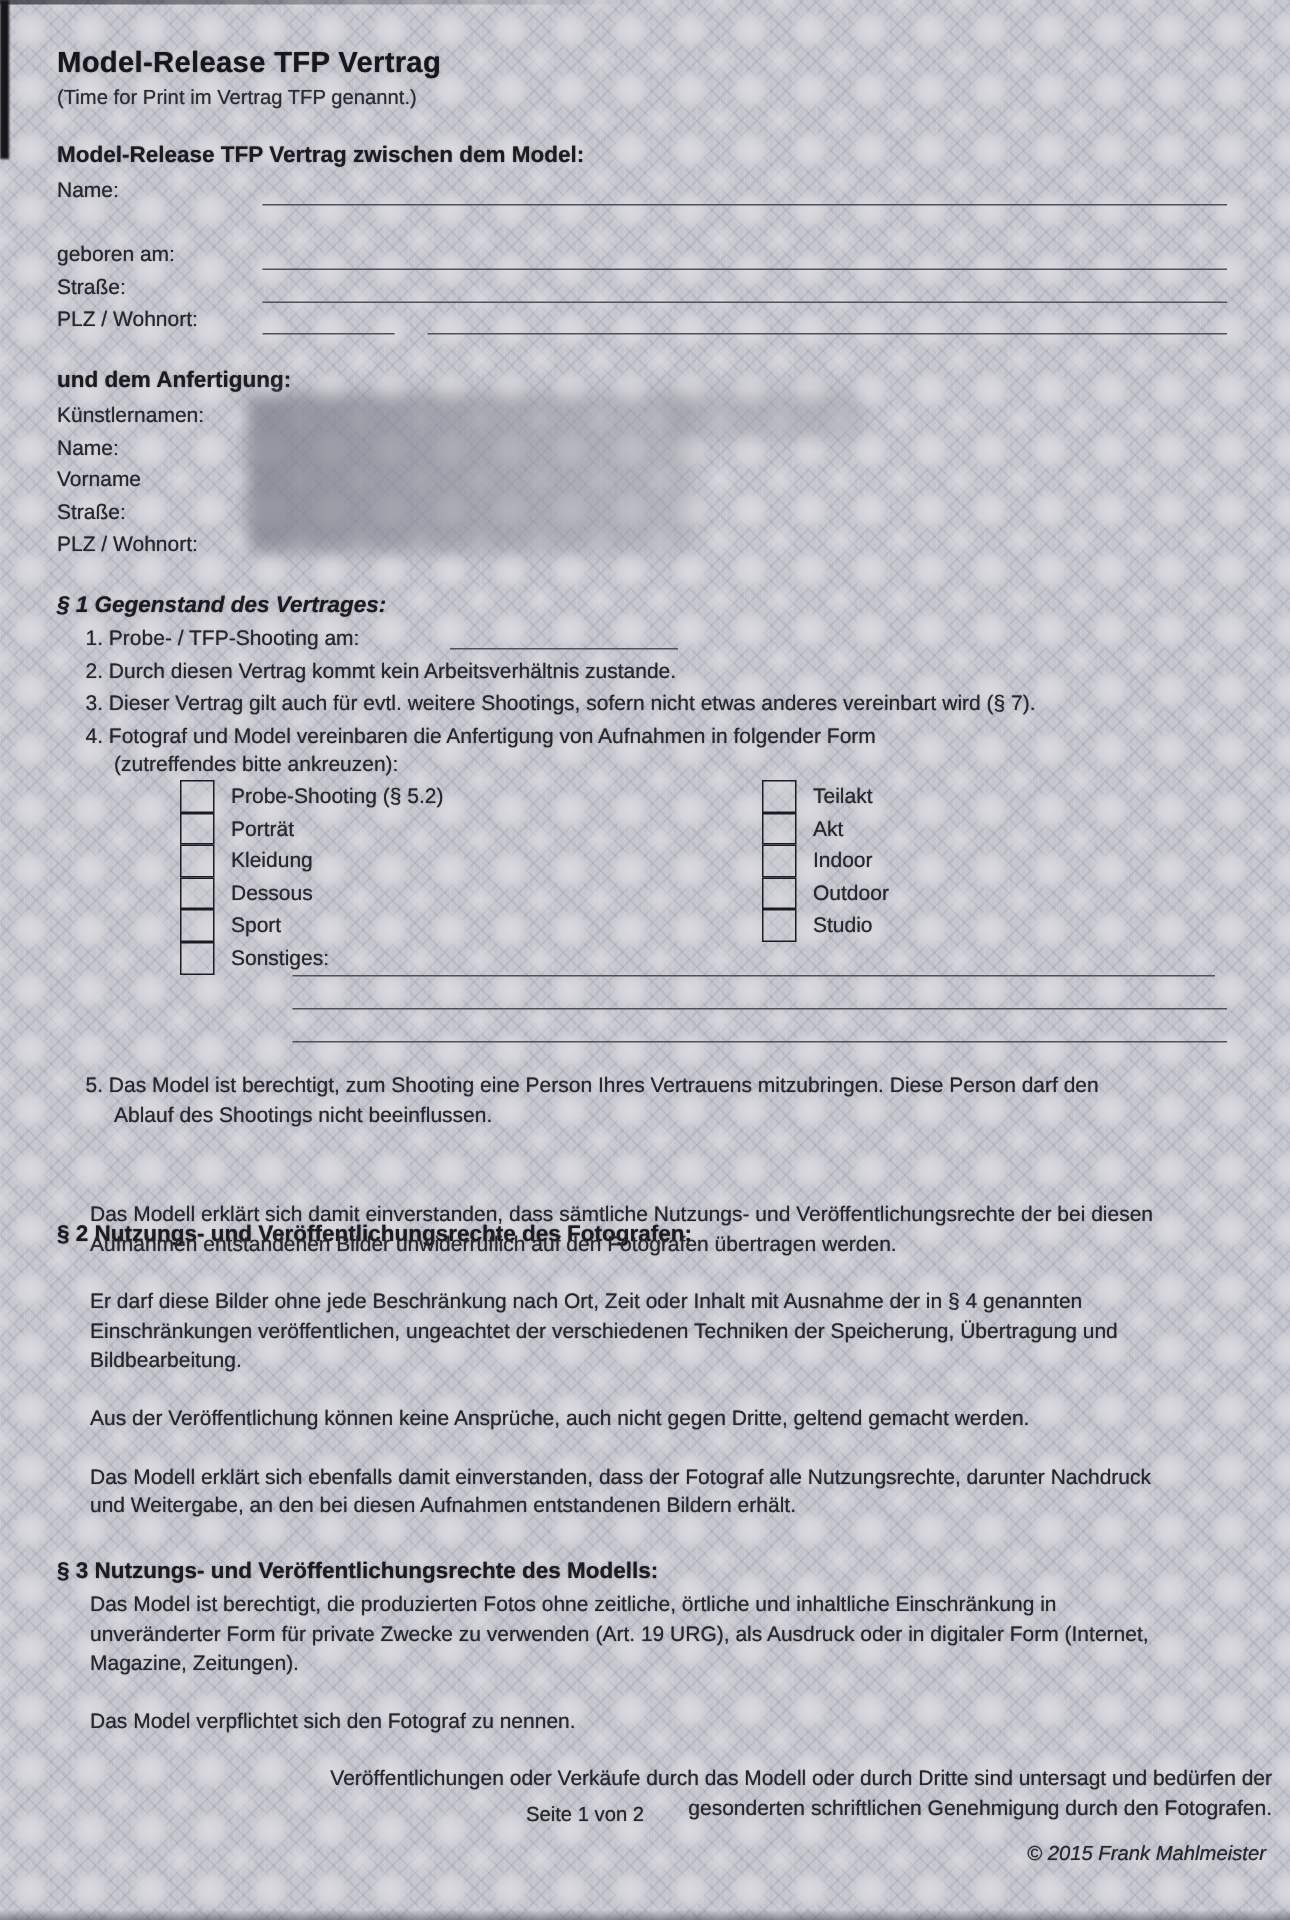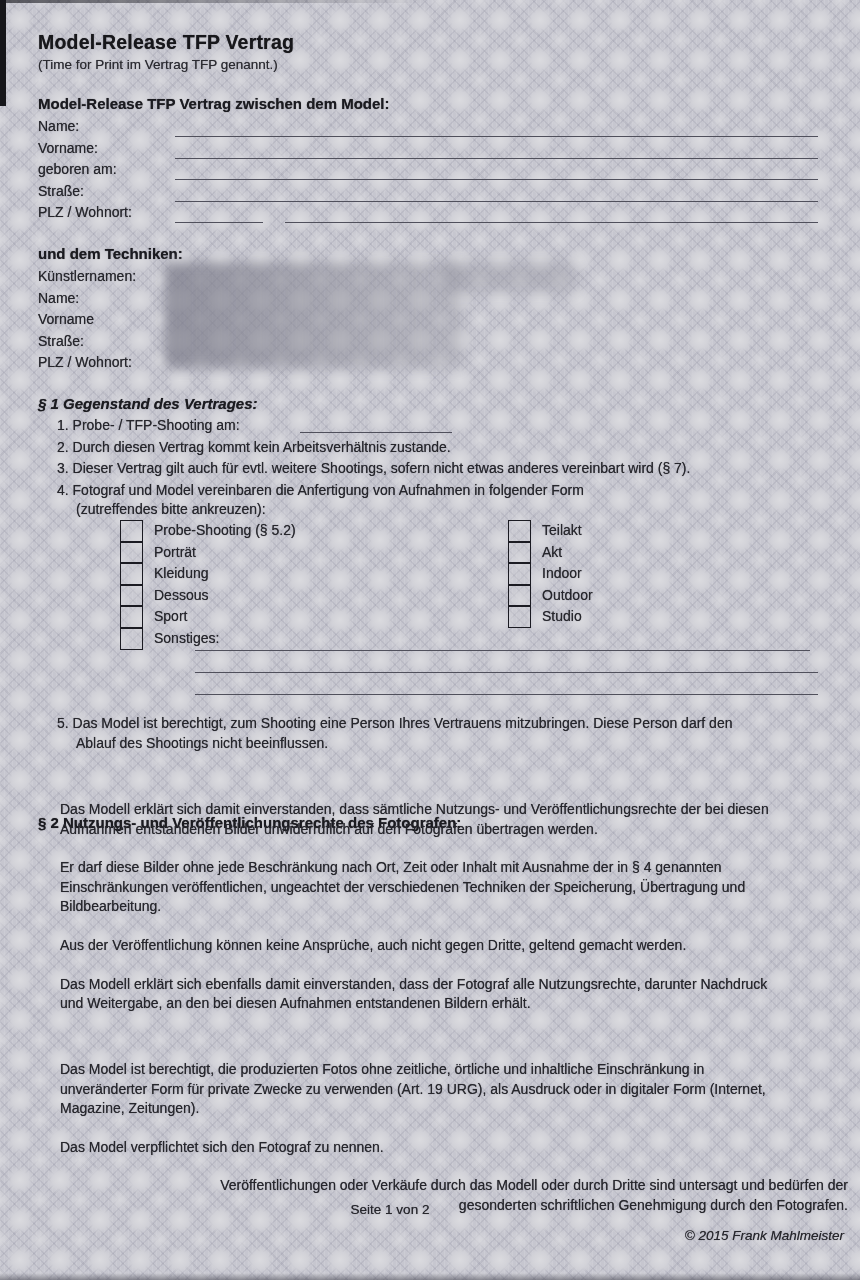--- a/index.html
+++ b/index.html
@@ -76,39 +76,35 @@
 
   <div class="abs doc-title" style="left:38px;top:31px;">Model-Release TFP Vertrag</div>
   <div class="abs subtitle" style="left:38px;top:57px;">(Time for Print im Vertrag TFP genannt.)</div>
 
   <div class="abs sec-head" style="left:38px;top:95px;">Model-Release TFP Vertrag zwischen dem Model:</div>
 
   <div class="abs frow" style="top:117px;">
     <span class="flabel t">Name:</span>
     <span class="fline" style="left:137px;right:2px;"></span>
   </div>
-  <div class="abs frow" style="top:138.5px;">
-    <span class="flabel t">Vorname:</span>
-    <span class="fline" style="left:137px;right:2px;"></span>
-  </div>
   <div class="abs frow" style="top:160px;">
     <span class="flabel t">geboren am:</span>
     <span class="fline" style="left:137px;right:2px;"></span>
   </div>
   <div class="abs frow" style="top:181.5px;">
     <span class="flabel t">Straße:</span>
     <span class="fline" style="left:137px;right:2px;"></span>
   </div>
   <div class="abs frow" style="top:203px;">
     <span class="flabel t">PLZ / Wohnort:</span>
     <span class="fline" style="left:137px;width:88px;"></span>
     <span class="fline" style="left:247px;right:2px;"></span>
   </div>
 
-  <div class="abs sec-head" style="left:38px;top:245px;">und dem Techniken:</div>
+  <div class="abs sec-head" style="left:38px;top:245px;">und dem Anfertigung:</div>
   <div class="abs t" style="left:38px;top:267px;">Künstlernamen:</div>
   <div class="abs t" style="left:38px;top:288.5px;">Name:</div>
   <div class="abs t" style="left:38px;top:310px;">Vorname</div>
   <div class="abs t" style="left:38px;top:331.5px;">Straße:</div>
   <div class="abs t" style="left:38px;top:353px;">PLZ / Wohnort:</div>
 
   <div class="abs blur-main"></div>
   <div class="abs blur-ext"></div>
 
   <div class="abs sec-head" style="left:38px;top:395px;font-style:italic;">§ 1 Gegenstand des Vertrages:</div>
@@ -179,20 +175,21 @@
   <div class="abs sec-head" style="left:38px;top:814px;">§ 2 Nutzungs- und Veröffentlichungsrechte des Fotografen:</div>
   <div class="abs t para" style="top:800px;">Das Modell erklärt sich damit einverstanden, dass sämtliche Nutzungs- und Veröffentlichungsrechte der bei diesen
 Aufnahmen entstandenen Bilder unwiderruflich auf den Fotografen übertragen werden.</div>
   <div class="abs t para" style="top:858px;">Er darf diese Bilder ohne jede Beschränkung nach Ort, Zeit oder Inhalt mit Ausnahme der in § 4 genannten
 Einschränkungen veröffentlichen, ungeachtet der verschiedenen Techniken der Speicherung, Übertragung und
 Bildbearbeitung.</div>
   <div class="abs t para" style="top:936px;">Aus der Veröffentlichung können keine Ansprüche, auch nicht gegen Dritte, geltend gemacht werden.</div>
   <div class="abs t para" style="top:974.5px;">Das Modell erklärt sich ebenfalls damit einverstanden, dass der Fotograf alle Nutzungsrechte, darunter Nachdruck
 und Weitergabe, an den bei diesen Aufnahmen entstandenen Bildern erhält.</div>
 
+  <div class="abs sec-head" style="left:38px;top:1039px;">§ 3 Nutzungs- und Veröffentlichungsrechte des Modells:</div>
   <div class="abs t para" style="top:1060px;">Das Model ist berechtigt, die produzierten Fotos ohne zeitliche, örtliche und inhaltliche Einschränkung in
 unveränderter Form für private Zwecke zu verwenden (Art. 19 URG), als Ausdruck oder in digitaler Form (Internet,
 Magazine, Zeitungen).</div>
   <div class="abs t para" style="top:1137.5px;">Das Model verpflichtet sich den Fotograf zu nennen.</div>
   <div class="abs t para" style="top:1176px;text-align:right;">Veröffentlichungen oder Verkäufe durch das Modell oder durch Dritte sind untersagt und bedürfen der
 gesonderten schriftlichen Genehmigung durch den Fotografen.</div>
 
   <div class="abs t footer-center" style="top:1200px;">Seite 1 von 2</div>
   <div class="abs t footer-right" style="top:1226px;">© 2015 Frank Mahlmeister</div>
 

